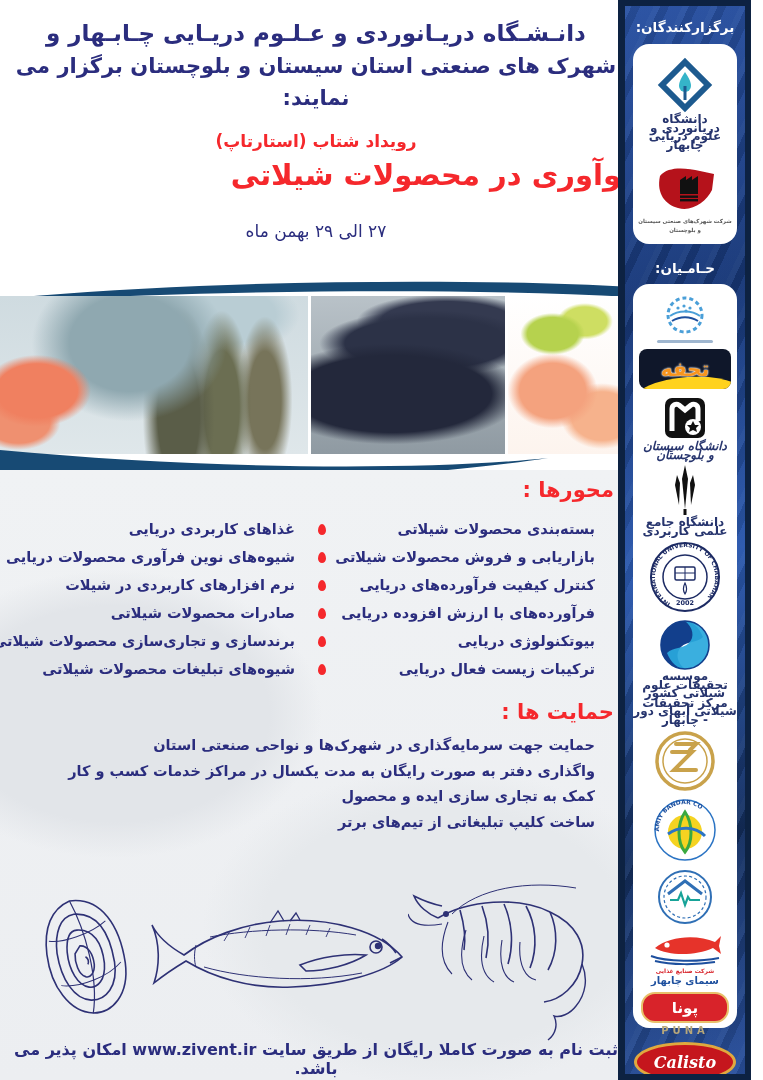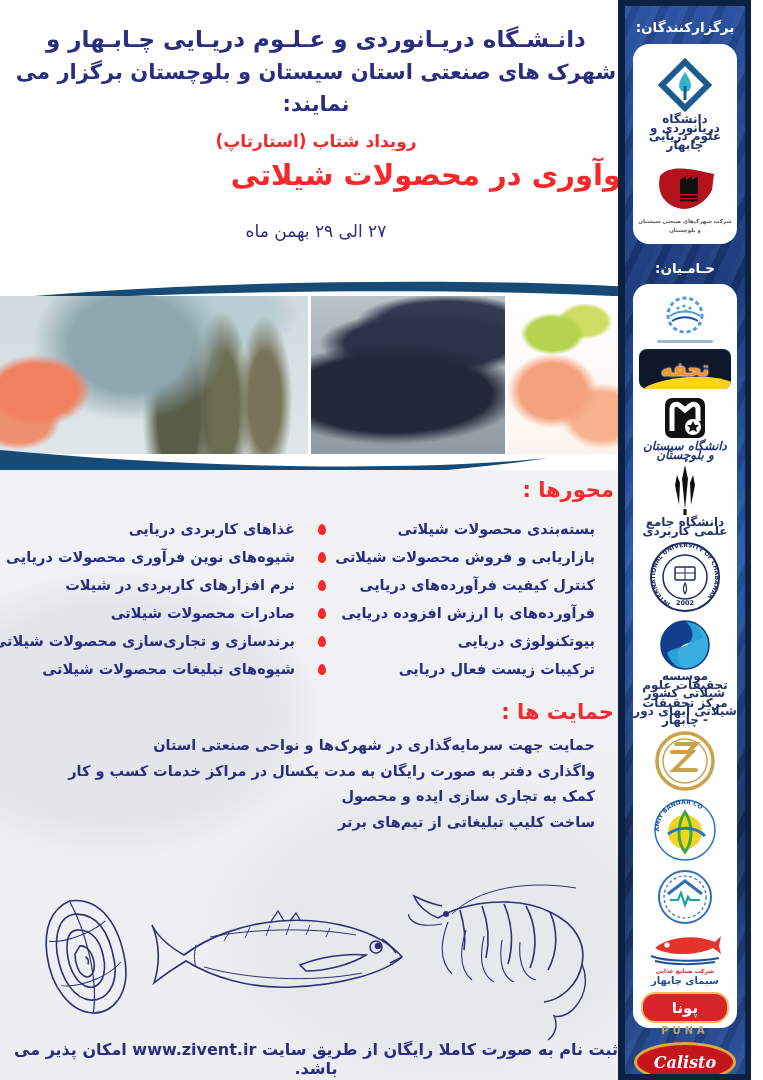--- a/index.html
+++ b/index.html
@@ -5,21 +5,21 @@
   html,body{margin:0;padding:0;}
   body{
     width:763px;height:1080px;position:relative;overflow:hidden;
     background:#ffffff;
     font-family:"DejaVu Sans","Liberation Sans",sans-serif;
   }
 
   
   .main{position:absolute;left:0;top:0;width:632px;height:1080px;}
 
-  .header-block{position:absolute;top:22px;left:0;width:632px;text-align:center;direction:rtl;}
+  .header-block{position:absolute;top:16px;left:0;width:632px;text-align:center;direction:rtl;}
   .header-line1{font-size:23px;font-weight:bold;color:#2b2d7e;line-height:34px;}
   .header-line2{font-size:21px;font-weight:bold;color:#2b2d7e;line-height:32px;}
   .event-type{position:absolute;top:131px;left:0;width:632px;text-align:center;
     font-size:17px;font-weight:bold;color:#f5282c;direction:rtl;}
   .event-title{position:absolute;top:158px;left:0;width:632px;
     font-size:29px;font-weight:bold;color:#f5282c;direction:rtl;letter-spacing:-1px;}
   .event-date{position:absolute;top:221px;left:0;width:632px;text-align:center;
     font-size:17px;font-weight:normal;color:#2b2d7e;direction:rtl;}
 
   

